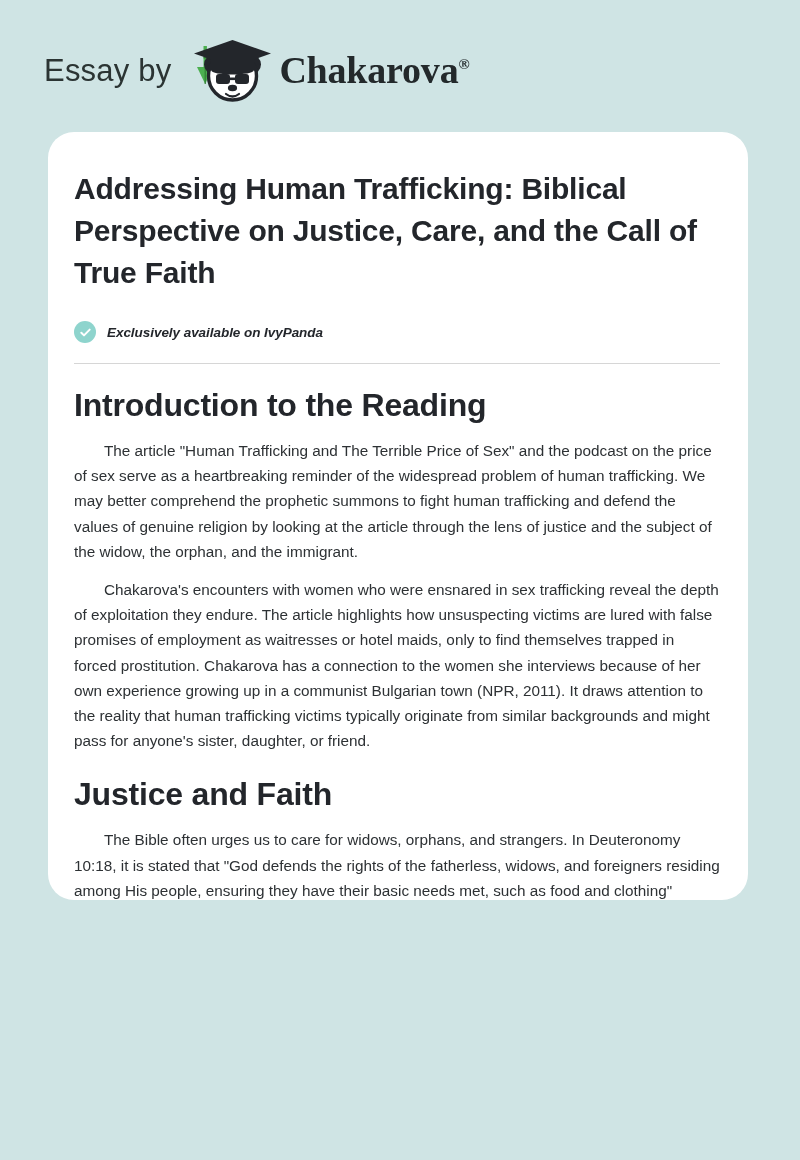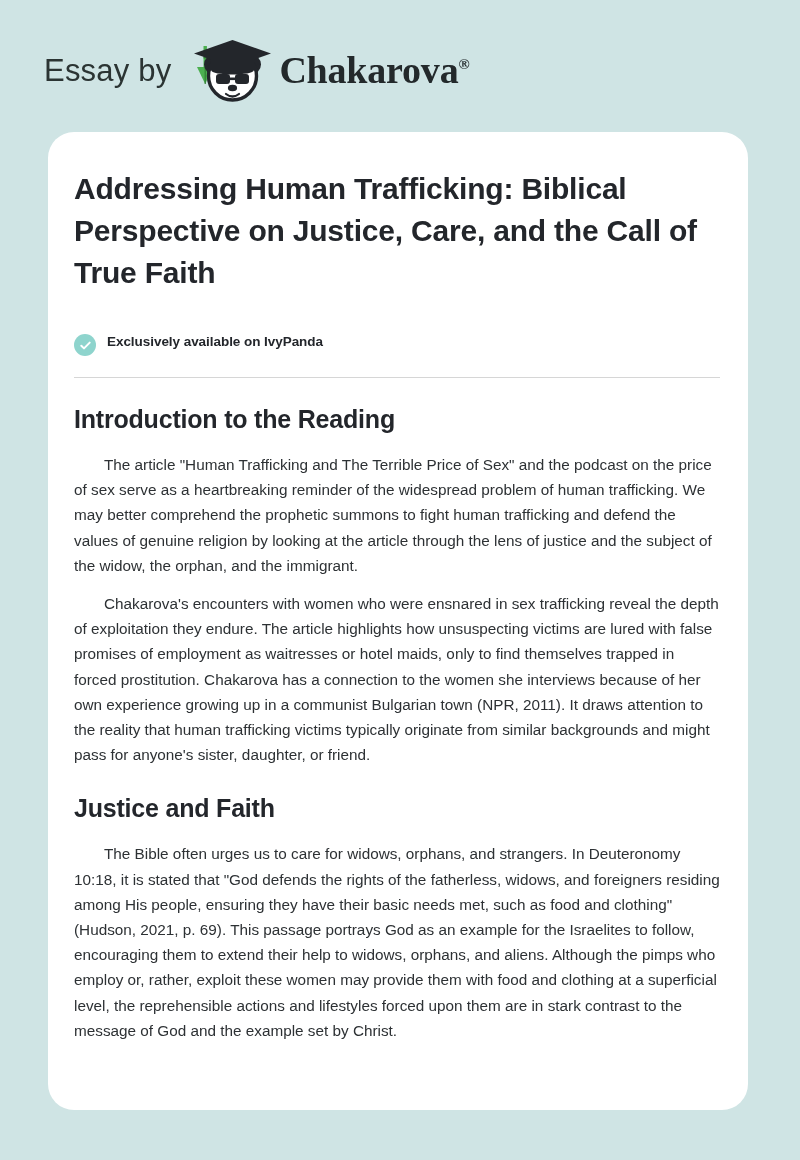--- a/index.html
+++ b/index.html
@@ -61,44 +61,45 @@
     vertical-align: super;
     font-weight: bold;
   }
 
   
   .essay-card {
     position: absolute;
     left: 48px;
     top: 132px;
     width: 700px;
-    height: 978px;
+    height: 768px;
     background: #ffffff;
     border-radius: 26px;
     box-sizing: border-box;
     padding: 36px 28px 0 26px;
     overflow: hidden;
   }
 
   .essay-title {
     margin: 0;
     padding: 0 0 0 0;
     font-size: 30px;
     line-height: 42px;
     font-weight: bold;
     color: #23262b;
     letter-spacing: -0.2px;
     width: 630px;
   }
 
   .exclusive-badge {
     display: flex;
-    align-items: flex-start;
-    margin-top: 40px;
+    align-items: center;
+    margin-top: 26px;
     height: 24px;
+    font-style: italic;
   }
   .badge-check {
     width: 22px;
     height: 22px;
     border-radius: 50%;
     background: #8ed4cd;
     display: flex;
     align-items: center;
     justify-content: center;
     flex: 0 0 auto;
@@ -115,21 +116,21 @@
   .card-divider {
     margin-top: 19px;
     width: 646px;
     height: 1px;
     background: #d6d6d6;
     border: 0;
   }
 
   .section-heading {
     margin: 25px 0 0 0;
-    font-size: 25px;
+    font-size: 32px;
     line-height: 32px;
     font-weight: bold;
     color: #23262b;
     letter-spacing: -0.2px;
   }
 
   .body-paragraph {
     margin: 17px 0 0 0;
     font-size: 15.3px;
     line-height: 25.2px;

